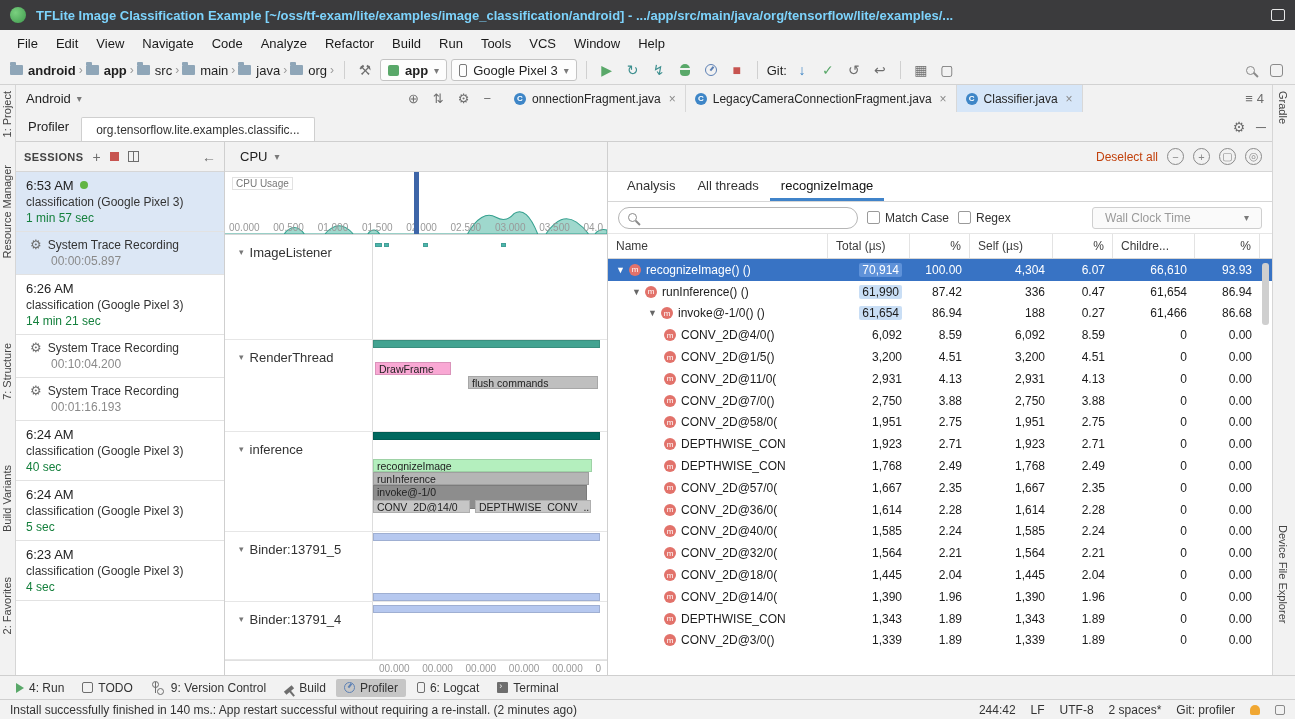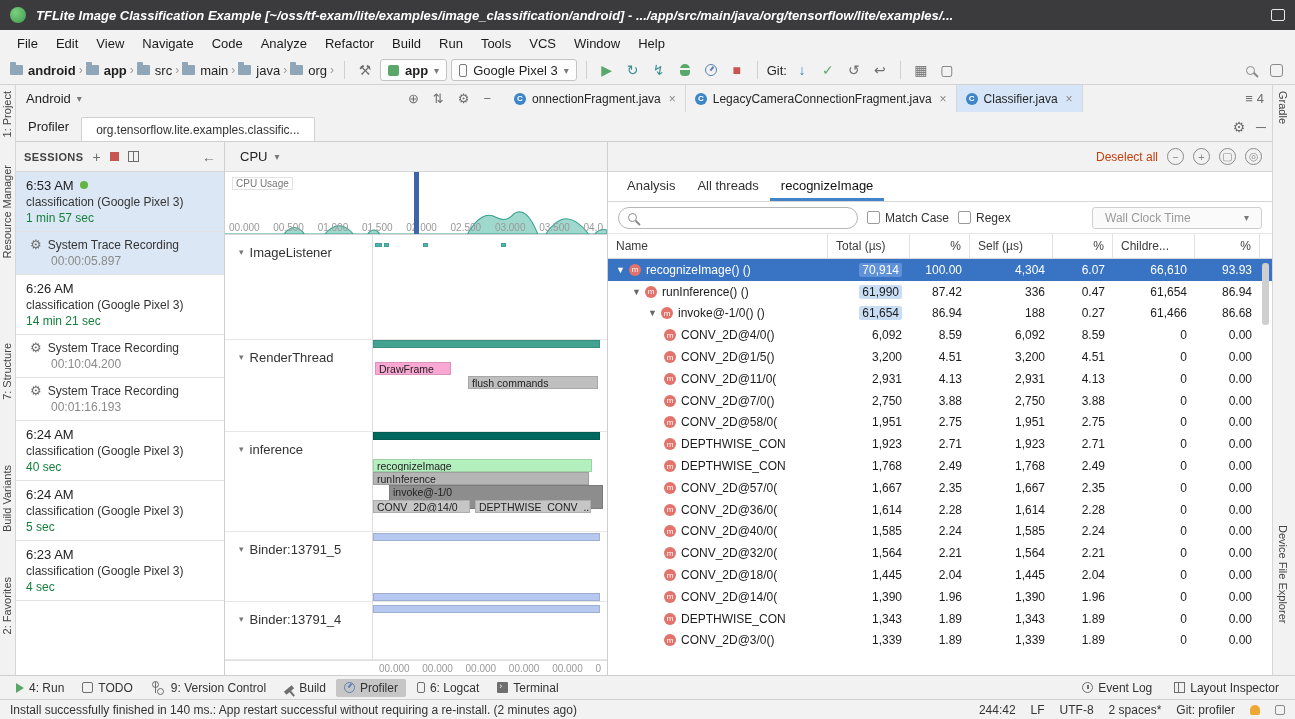--- a/index.html
+++ b/index.html
@@ -5,21 +5,21 @@
   * { margin:0; padding:0; box-sizing:border-box; }
   html,body { width:1295px; height:719px; }
   body { font-family:"Liberation Sans", sans-serif; font-size:12px; color:#1f1f1f; background:#fff; position:relative; overflow:hidden; }
   .abs { position:absolute; }
   .spacer { flex:1; }
   .nowrap { white-space:nowrap; overflow:hidden; }
 
   
   #titlebar { position:absolute; left:0; top:0; width:1295px; height:30px; background:#3b3b3d; display:flex; align-items:center; padding:0 10px; gap:10px; }
   .as-logo { width:16px; height:16px; border-radius:50%; background:radial-gradient(circle at 35% 35%, #7ad07f, #3f9a4e); flex:0 0 auto; }
-  #titlebar .title { color:#ffffff; font-size:13px; font-weight:bold; white-space:nowrap; overflow:hidden; flex:1;font-style:italic; }
+  #titlebar .title { color:#7dd3fc; font-size:13px; font-weight:bold; white-space:nowrap; overflow:hidden; flex:1; }
   .win-btn { width:14px; height:12px; border:1.5px solid #e8e8e8; border-radius:2px; flex:0 0 auto; }
 
   
   #menubar { position:absolute; left:0; top:30px; width:1295px; height:26px; background:#f2f2f2; display:flex; align-items:center; padding:0 8px; font-size:13px; color:#1a1a1a; }
   .menu-item { padding:3px 9px; border-radius:3px; }
 
   
   #toolbar { position:absolute; left:0; top:56px; width:1295px; height:29px; background:#f2f2f2; border-bottom:1px solid #d2d2d2; display:flex; align-items:center; padding:0 8px; gap:4px; font-size:13px; }
   .crumb { display:flex; align-items:center; gap:5px; padding:0 2px; }
   .crumb.bold { font-weight:bold; }
@@ -421,21 +421,21 @@
         </div>
         <div class="track" style="height: 100px;">
           <div class="track-label">
             <span class="tr-arrow">▾</span>
             <span class="nowrap">inference</span>
           </div>
           <div class="track-timeline">
             <span class="bar" style="left: 0px; top: 0px; width: 227px; height: 8px; background: rgb(0, 105, 95);"></span>
             <span class="bar" style="left: 0px; top: 27px; width: 219px; height: 13px; background: rgb(180, 239, 190);">recognizeImage</span>
             <span class="bar" style="left: 0px; top: 40px; width: 216px; height: 13px; background: rgb(181, 181, 181);">runInference</span>
-            <span class="bar" style="left: 16px; top: 53px; width: 214px; height: 24px; background: rgb(141, 141, 141);">invoke@-1/0</span>
+            <span class="bar" style="left: 0px; top: 53px; width: 214px; height: 24px; background: rgb(141, 141, 141);">invoke@-1/0</span>
             <span class="bar" style="left: 0px; top: 68px; width: 97px; height: 13px; background: rgb(198, 198, 198);">CONV_2D@14/0</span>
             <span class="bar" style="left: 102px; top: 68px; width: 116px; height: 13px; background: rgb(198, 198, 198);">DEPTHWISE_CONV_...</span>
           </div>
         </div>
         <div class="track" style="height: 70px;">
           <div class="track-label">
             <span class="tr-arrow">▾</span>
             <span class="nowrap">Binder:13791_5</span>
           </div>
           <div class="track-timeline">
@@ -762,30 +762,20 @@
       <span class="tw">
         <span class="twi i-logcat"></span>
         <span>6: Logcat</span>
       </span>
       <span class="tw">
         <span class="twi i-term"></span>
         <span>Terminal</span>
       </span>
     </span>
   <span class="spacer"></span>
-  <span id="twright" style="display:flex;align-items:center;gap:6px;">
-      <span class="tw">
-        <span class="twi i-event"></span>
-        <span>Event Log</span>
-      </span>
-      <span class="tw">
-        <span class="twi i-layout"></span>
-        <span>Layout Inspector</span>
-      </span>
-    </span>
 </div>
 
 <div id="statusbar">
   <span class="msg">Install successfully finished in 140 ms.: App restart successful without requiring a re-install. (2 minutes ago)</span>
   <span id="stright" style="display:flex;align-items:center;gap:15px;">
       <span>244:42</span>
       <span>LF</span>
       <span>UTF-8</span>
       <span>2 spaces*</span>
       <span>Git: profiler</span>

